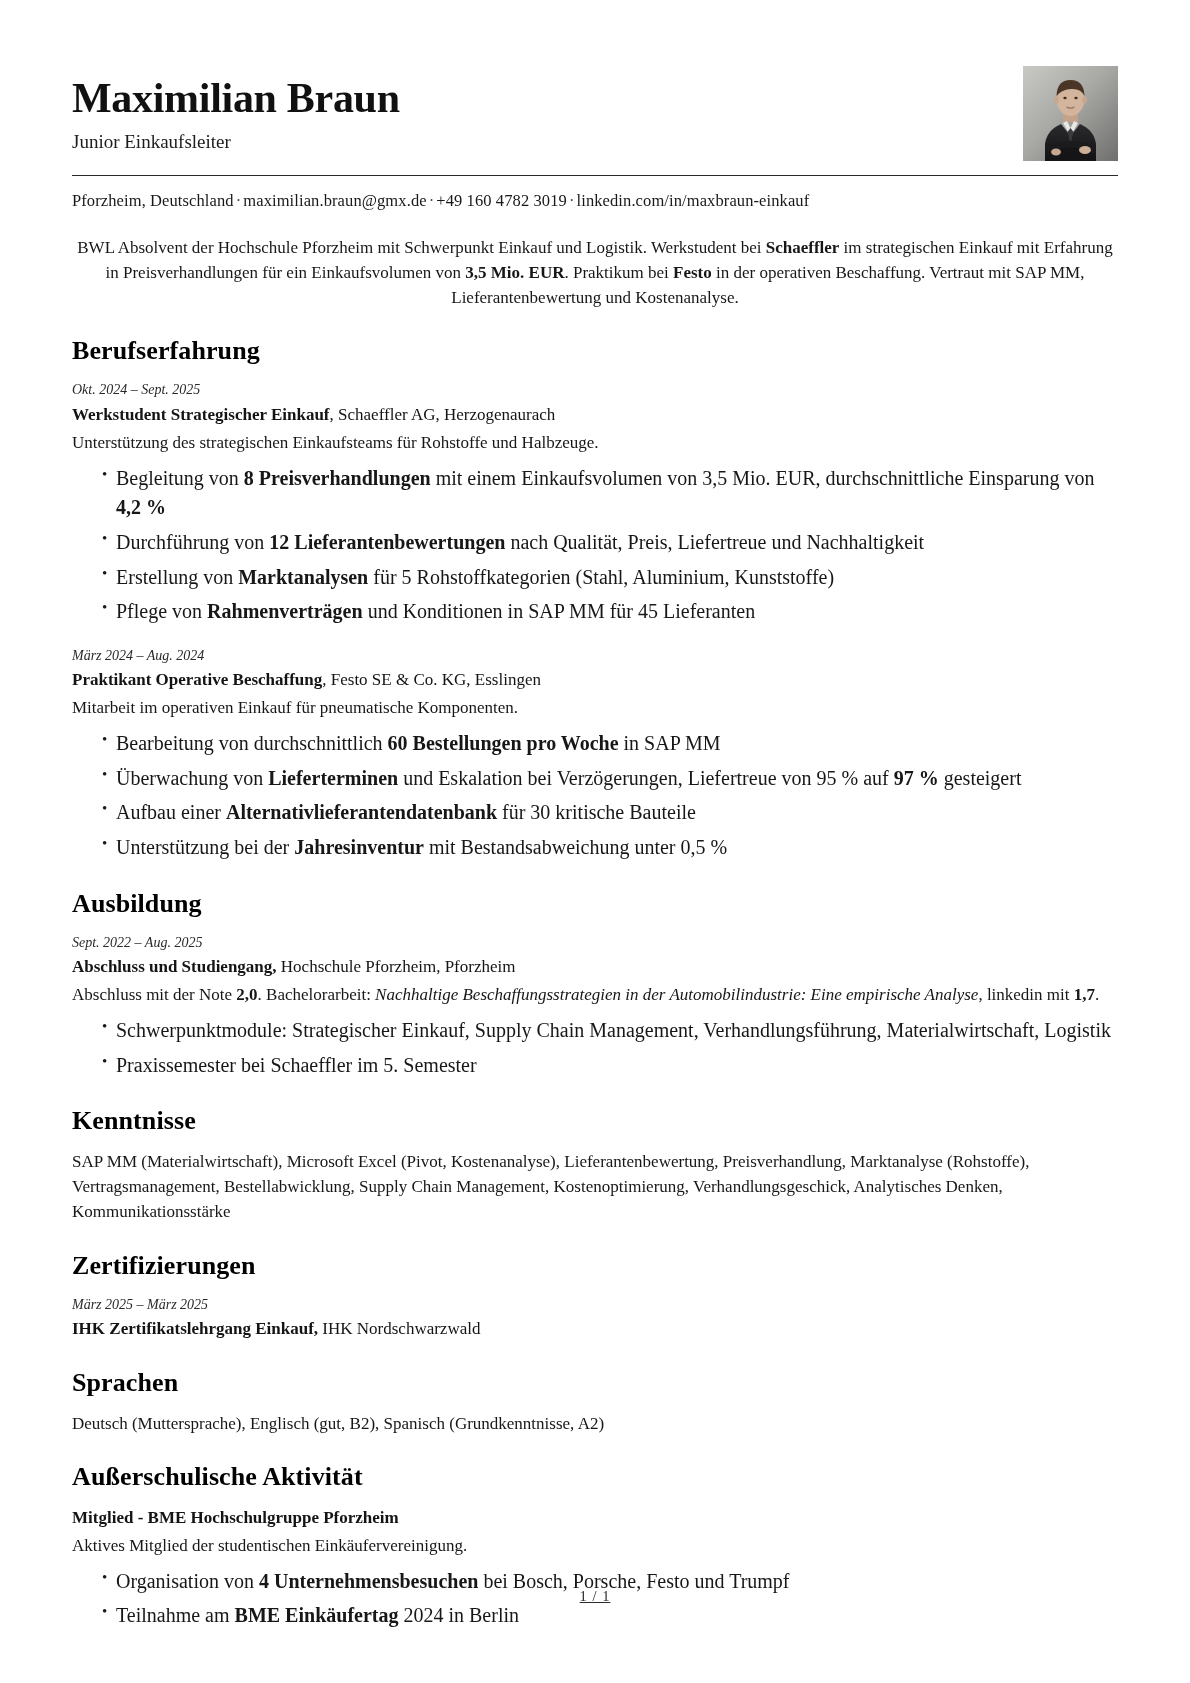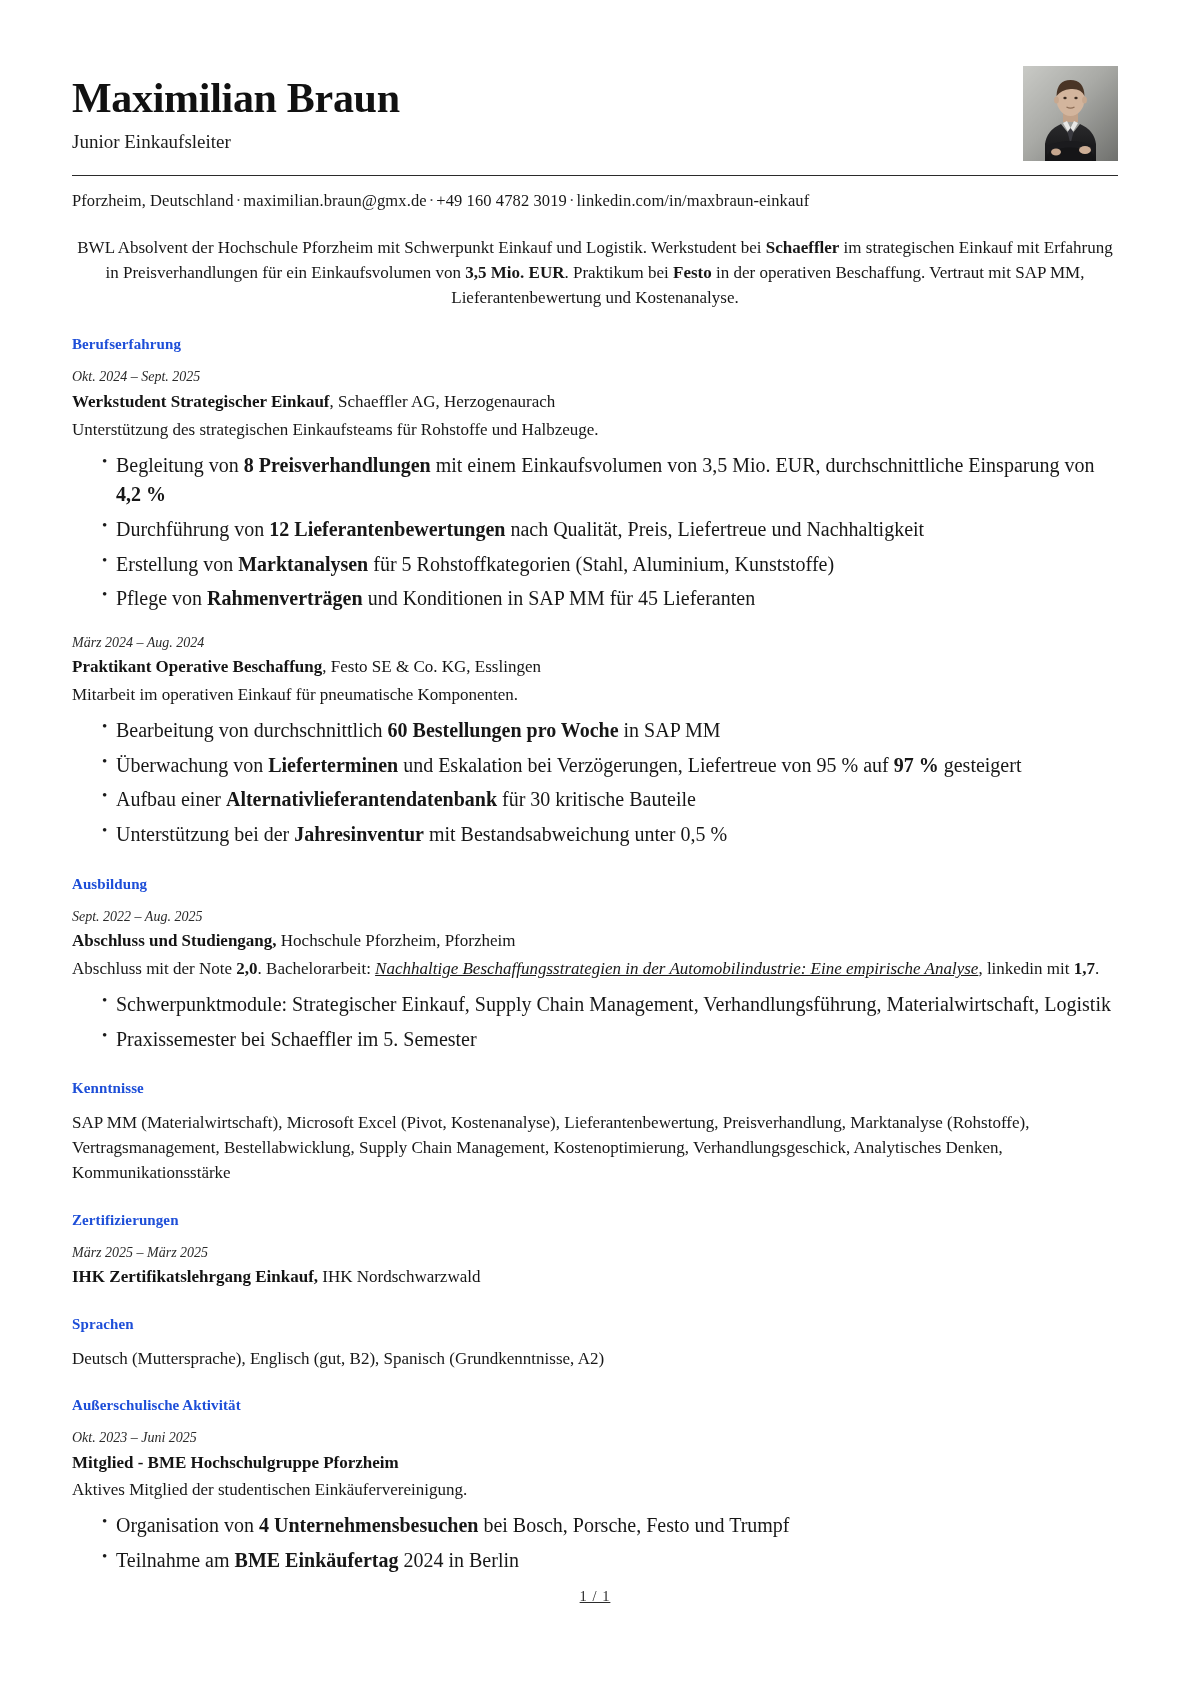--- a/index.html
+++ b/index.html
@@ -73,24 +73,24 @@
     font-size: 17px;
     line-height: 1.48;
     margin: 22px 0 0 0;
     text-align: center;
     color: #171717;
   }
 
   
   .section { margin-top: 26px; }
   .section-title {
-    font-size: 15px;
+    font-size: 26px;
     font-weight: 700;
     margin: 0 0 0 0;
-    color: #1d4ed8;
+    color: #000000;
     letter-spacing: 0.1px;
   }
 
   .entry { margin-top: 14px; }
   .entry + .entry { margin-top: 19px; }
   .entry-date {
     font-size: 14px;
     font-style: italic;
     color: #2a2a2a;
     line-height: 1.4;
@@ -102,21 +102,21 @@
     margin: 3px 0 0 0;
     color: #141414;
   }
   .entry-heading b { font-weight: 700; }
   .entry-desc {
     font-size: 17px;
     line-height: 1.48;
     margin: 2px 0 0 0;
     color: #171717;
   }
-  .entry-desc i { font-style: italic; text-decoration: underline; }
+  .entry-desc i { font-style: italic; }
   .entry-desc b { font-weight: 700; }
 
   ul.bullets {
     margin: 9px 0 0 0;
     padding: 0 0 0 30px;
     list-style: none;
   }
   ul.bullets li {
     position: relative;
     font-size: 20px;
@@ -277,21 +277,20 @@
   </div>
 
   <div class="section">
     <h2 class="section-title">Sprachen</h2>
     <p class="plain-para">Deutsch (Muttersprache), Englisch (gut, B2), Spanisch (Grundkenntnisse, A2)</p>
   </div>
 
   <div class="section">
     <h2 class="section-title">Außerschulische Aktivität</h2>
     <div class="entry">
-      <div class="entry-date">Okt. 2023 – Juni 2025</div>
       <div class="entry-heading"><b>Mitglied - BME Hochschulgruppe Pforzheim</b></div>
       <div class="entry-desc">Aktives Mitglied der studentischen Einkäufervereinigung.</div>
       <ul class="bullets">
         <li><span>Organisation von </span><b>4 Unternehmensbesuchen</b><span> bei Bosch, Porsche, Festo und Trumpf</span></li>
         <li><span>Teilnahme am </span><b>BME Einkäufertag</b><span> 2024 in Berlin</span></li>
       </ul>
     </div>
   </div>
 
   <div class="footer">1 / 1</div>

